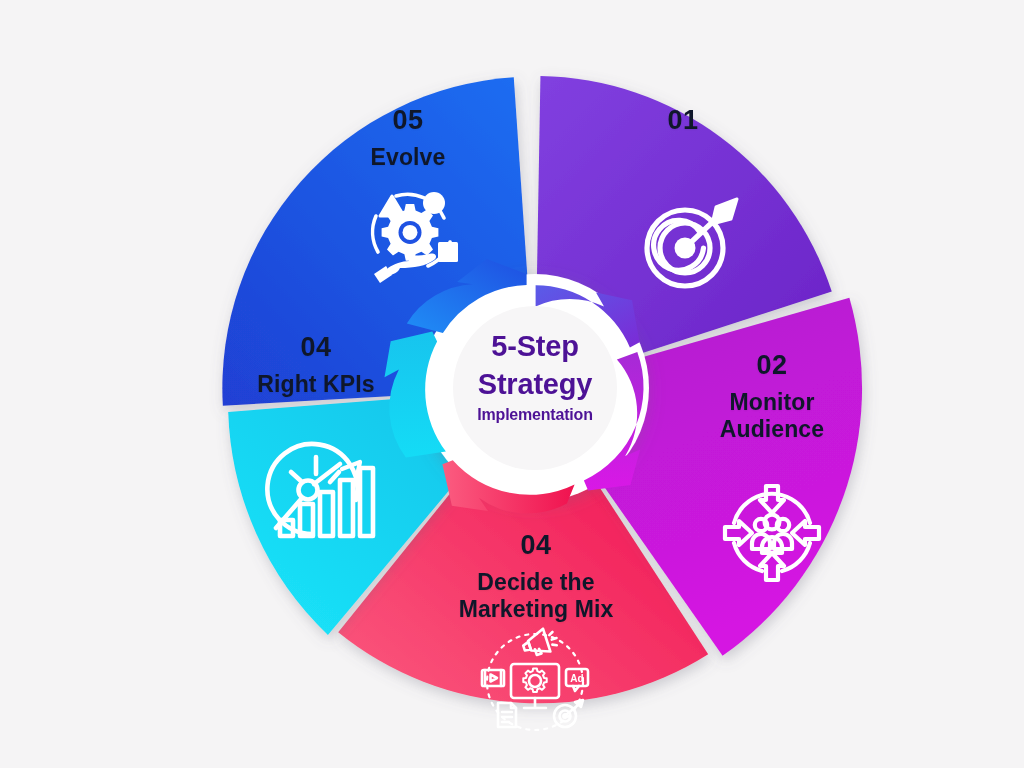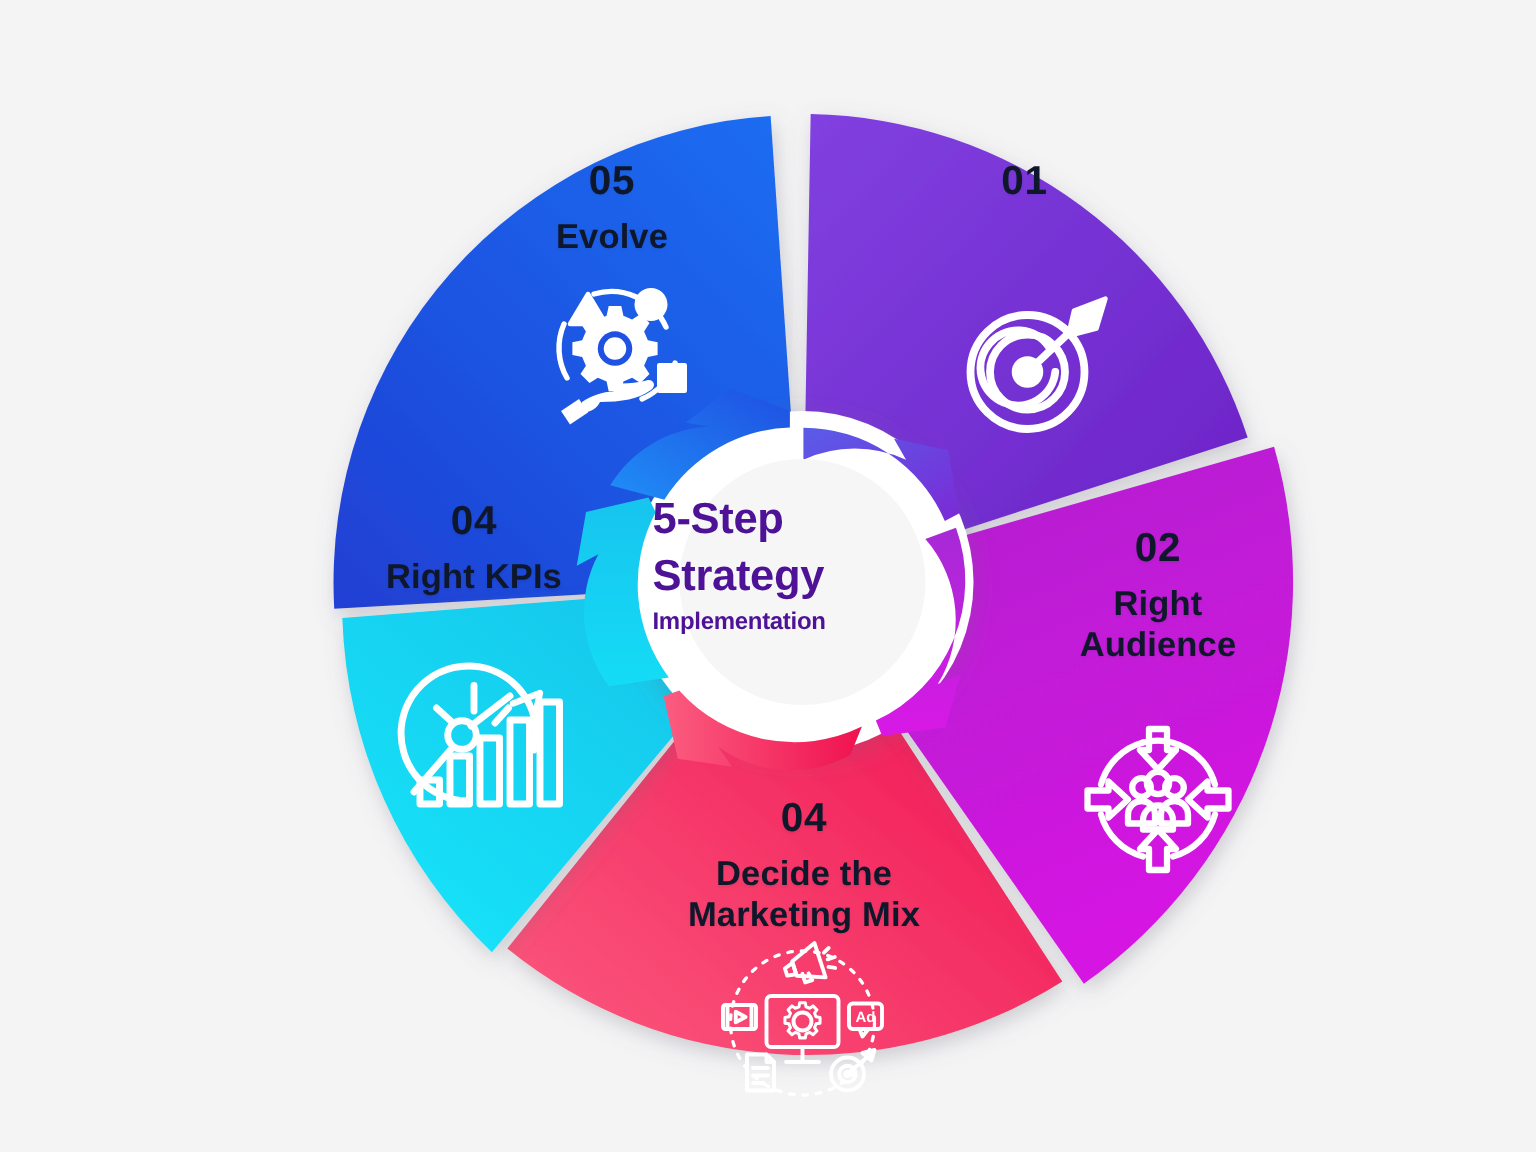--- a/index.html
+++ b/index.html
@@ -42,20 +42,21 @@
     margin-bottom: 7px;
     font-weight: bold;
   }
   .seg-title {
     font-size: 23px;
     letter-spacing: 0.1px;
     font-weight: bold;
   }
   .center-text {
     position: absolute;
+    text-align: center;
     color: #4d1296;
     font-family: "Liberation Sans", sans-serif;
     pointer-events: none;
   }
   .c-line1, .c-line2 {
     font-size: 29px;
     font-weight: bold;
     line-height: 1.3;
     letter-spacing: -0.2px;
   }
@@ -323,21 +324,21 @@
     </g>
   </svg>
 
   <div class="seg-label" style="left:573px; top:105px; width:220px;">
     <div class="seg-num">01</div>
   </div>
 
   <div class="seg-label" style="left:683px; top:350px; width:178px;">
     <div class="seg-num">02</div>
     <div class="seg-title">
-      <div>Right</div>
+      <div>Monitor</div>
       <div>Audience</div>
     </div>
   </div>
 
   <div class="seg-label" style="left:425px; top:530px; width:222px;">
     <div class="seg-num">04</div>
     <div class="seg-title">
       <div>Decide the</div>
       <div>Marketing Mix</div>
     </div>

